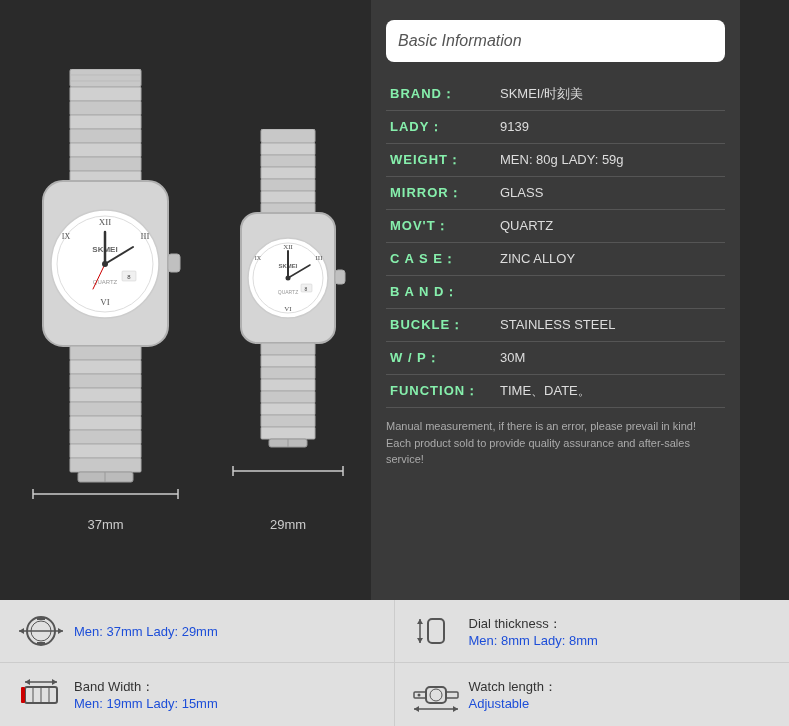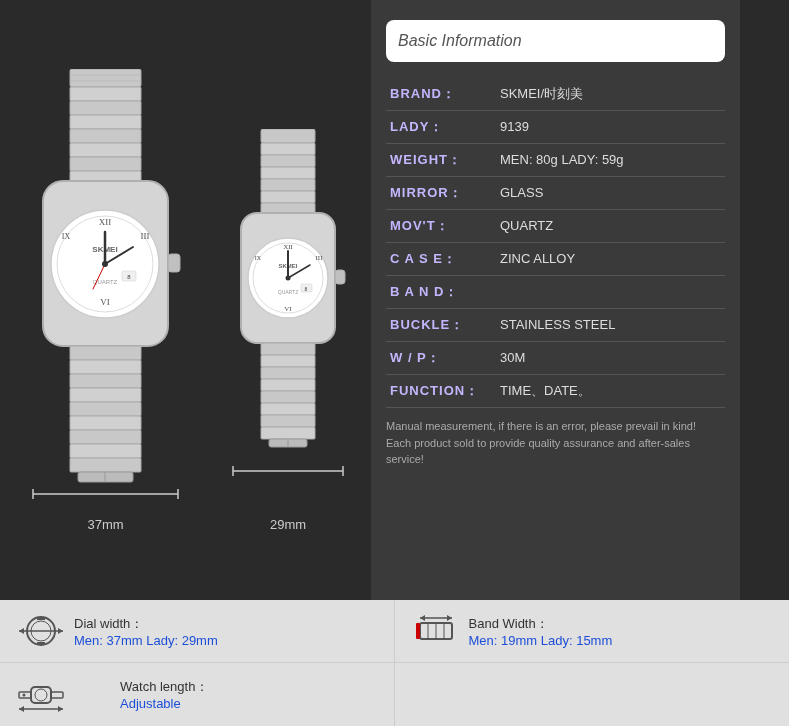--- a/index.html
+++ b/index.html
@@ -90,21 +90,21 @@
       border-bottom: 1px solid #555;
     }
 
     .info-row:last-child {
       border-bottom: none;
     }
 
     .info-key {
       font-weight: bold;
       font-size: 13px;
-      color: #c4b5fd;
+      color: #86efac;
       min-width: 110px;
       letter-spacing: 1px;
     }
 
     .info-val {
       font-size: 13px;
       color: #ddd;
       flex: 1;
     }
 
@@ -132,21 +132,20 @@
       border-bottom: 1px solid #ccc;
     }
 
     .spec-cell:nth-child(2n) {
       border-right: none;
     }
 
     .spec-cell:nth-child(3),
     .spec-cell:nth-child(4) {
       border-bottom: none;
-      gap: 46px;
     }
 
     .spec-icon {
       width: 50px;
       height: 40px;
       display: flex;
       align-items: center;
       justify-content: center;
       margin-right: 8px;
       flex-shrink: 0;
@@ -374,25 +373,40 @@
 
           <line x1="2" y1="18" x2="46" y2="18" stroke="#555" stroke-width="1.5"></line>
           <polygon points="2,18 7,15 7,21" fill="#555"></polygon>
           <polygon points="46,18 41,15 41,21" fill="#555"></polygon>
 
           <rect x="20" y="4" width="8" height="3" fill="#555"></rect>
           <rect x="20" y="29" width="8" height="3" fill="#555"></rect>
         </svg>
       </div>
       <div class="spec-text-group">
-        <span class="spec-label">Dial width：</span>
         <span class="spec-value">Men: 37mm  Lady: 29mm</span>
       </div>
     </div>
 
+    <div class="spec-cell">
+      <div class="spec-icon">
+        <svg width="48" height="36" viewBox="0 0 48 36">
+
+          <rect x="16" y="6" width="16" height="24" rx="4" fill="none" stroke="#555" stroke-width="2"></rect>
+
+          <line x1="8" y1="6" x2="8" y2="30" stroke="#555" stroke-width="1.5"></line>
+          <polygon points="8,6 5,11 11,11" fill="#555"></polygon>
+          <polygon points="8,30 5,25 11,25" fill="#555"></polygon>
+        </svg>
+      </div>
+      <div class="spec-text-group">
+        <span class="spec-label">Dial thickness：</span>
+        <span class="spec-value">Men: 8mm  Lady: 8mm</span>
+      </div>
+    </div>
 
     <div class="spec-cell">
       <div class="spec-icon">
         <svg width="48" height="36" viewBox="0 0 48 36">
 
           <rect x="8" y="10" width="32" height="16" rx="2" fill="none" stroke="#555" stroke-width="2"></rect>
 
           <line x1="16" y1="10" x2="16" y2="26" stroke="#555" stroke-width="1"></line>
           <line x1="24" y1="10" x2="24" y2="26" stroke="#555" stroke-width="1"></line>
           <line x1="32" y1="10" x2="32" y2="26" stroke="#555" stroke-width="1"></line>

